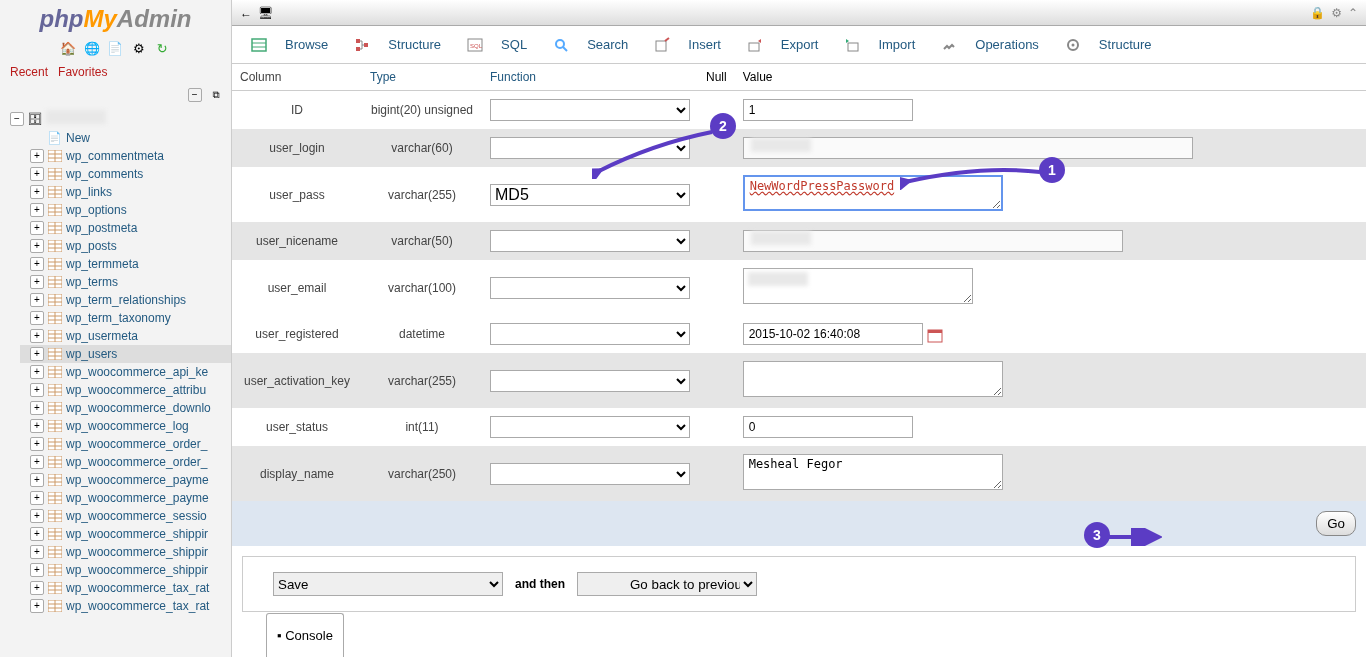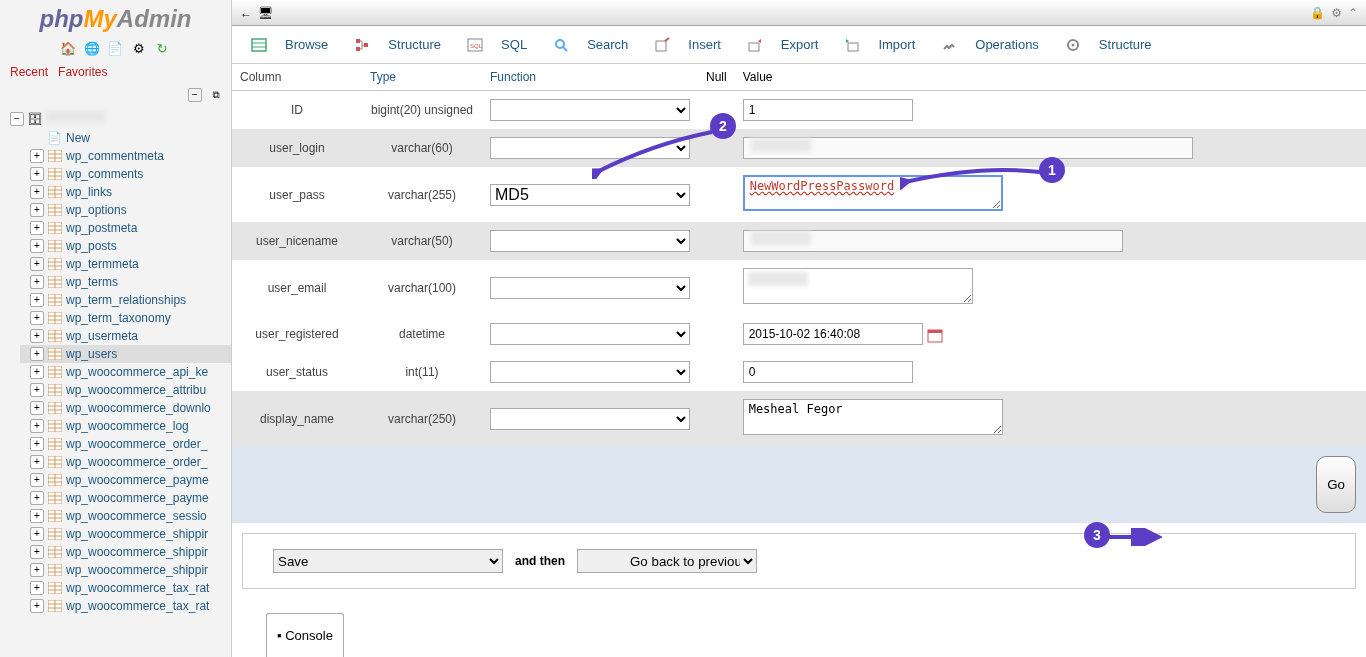--- a/index.html
+++ b/index.html
@@ -52,21 +52,21 @@
 .func-select { width: 200px; height: 22px; border: 1px solid #aaa; background: #fff; font-size: 16px; }
 .val-input { width: 170px; height: 22px; border: 1px solid #aaa; padding: 2px 5px; font-size: 12px; background: #fff; }
 .val-input.wide { width: 450px; }
 .val-input.med { width: 380px; }
 .val-input.grey { background: #fafafa; }
 .val-textarea { width: 260px; height: 36px; border: 1px solid #aaa; padding: 2px 5px; font-size: 12px; font-family: monospace; resize: both; }
 .redact { display: inline-block; width: 60px; height: 14px; background: #e8e8e8; filter: blur(2px); }
 .cal-icon { display: inline-block; width: 16px; height: 16px; vertical-align: middle; margin-left: 4px; }
 
 .go-row { background: #dde6f1; padding: 10px; text-align: right; }
-.go-btn { padding: 20px 10px; border: 1px solid #888; border-radius: 10px; background: linear-gradient(#fff,#ddd); cursor: pointer; }
+.go-btn { padding: 4px 10px; border: 1px solid #888; border-radius: 10px; background: linear-gradient(#fff,#ddd); cursor: pointer; }
 
 .footer-box { margin: 10px; border: 1px solid #ccc; padding: 15px 30px; display: flex; align-items: center; gap: 12px; }
 .footer-select { width: 230px; height: 24px; border: 1px solid #aaa; }
 .footer-select.sm { width: 180px; padding-left: 48px; }
 
 .console-bar { position: absolute; bottom: 0; left: 10px; background: #fff; border: 1px solid #aaa; border-bottom: none; padding: 14px 10px; font-size: 13px; cursor: pointer; border-radius: 3px 3px 0 0; margin-left: 24px; }
 
 
 .badge { position: absolute; width: 26px; height: 26px; background: #5b3cc4; border-radius: 50%; color: #fff; font-weight: bold; display: flex; align-items: center; justify-content: center; font-size: 14px; z-index: 10; }
 .arrow { position: absolute; z-index: 9; }
@@ -559,20 +559,27 @@
             <tr class="even">
               <td class="col-column">user_registered</td>
               <td class="col-type">datetime</td>
               <td class="col-func"><select class="func-select"><option></option></select></td>
               <td class="col-null"></td>
               <td class="col-value"><input class="val-input" value="2015-10-02 16:40:08" style="width: 180px;"><span class="cal-icon"><svg width="16" height="16" viewBox="0 0 16 16">
                     <rect x="1" y="3" width="14" height="12" fill="#fff" stroke="#c55"></rect>
                     <rect x="1" y="3" width="14" height="3" fill="#c55"></rect>
                   </svg></span></td>
             </tr>
+            <tr class="odd">
+              <td class="col-column">user_activation_key</td>
+              <td class="col-type">varchar(255)</td>
+              <td class="col-func"><select class="func-select"><option></option></select></td>
+              <td class="col-null"></td>
+              <td class="col-value"><textarea class="val-textarea" style=""></textarea></td>
+            </tr>
             <tr class="even">
               <td class="col-column">user_status</td>
               <td class="col-type">int(11)</td>
               <td class="col-func"><select class="func-select"><option></option></select></td>
               <td class="col-null"></td>
               <td class="col-value"><input class="val-input" value="0" style=""></td>
             </tr>
             <tr class="odd">
               <td class="col-column">display_name</td>
               <td class="col-type">varchar(250)</td>

